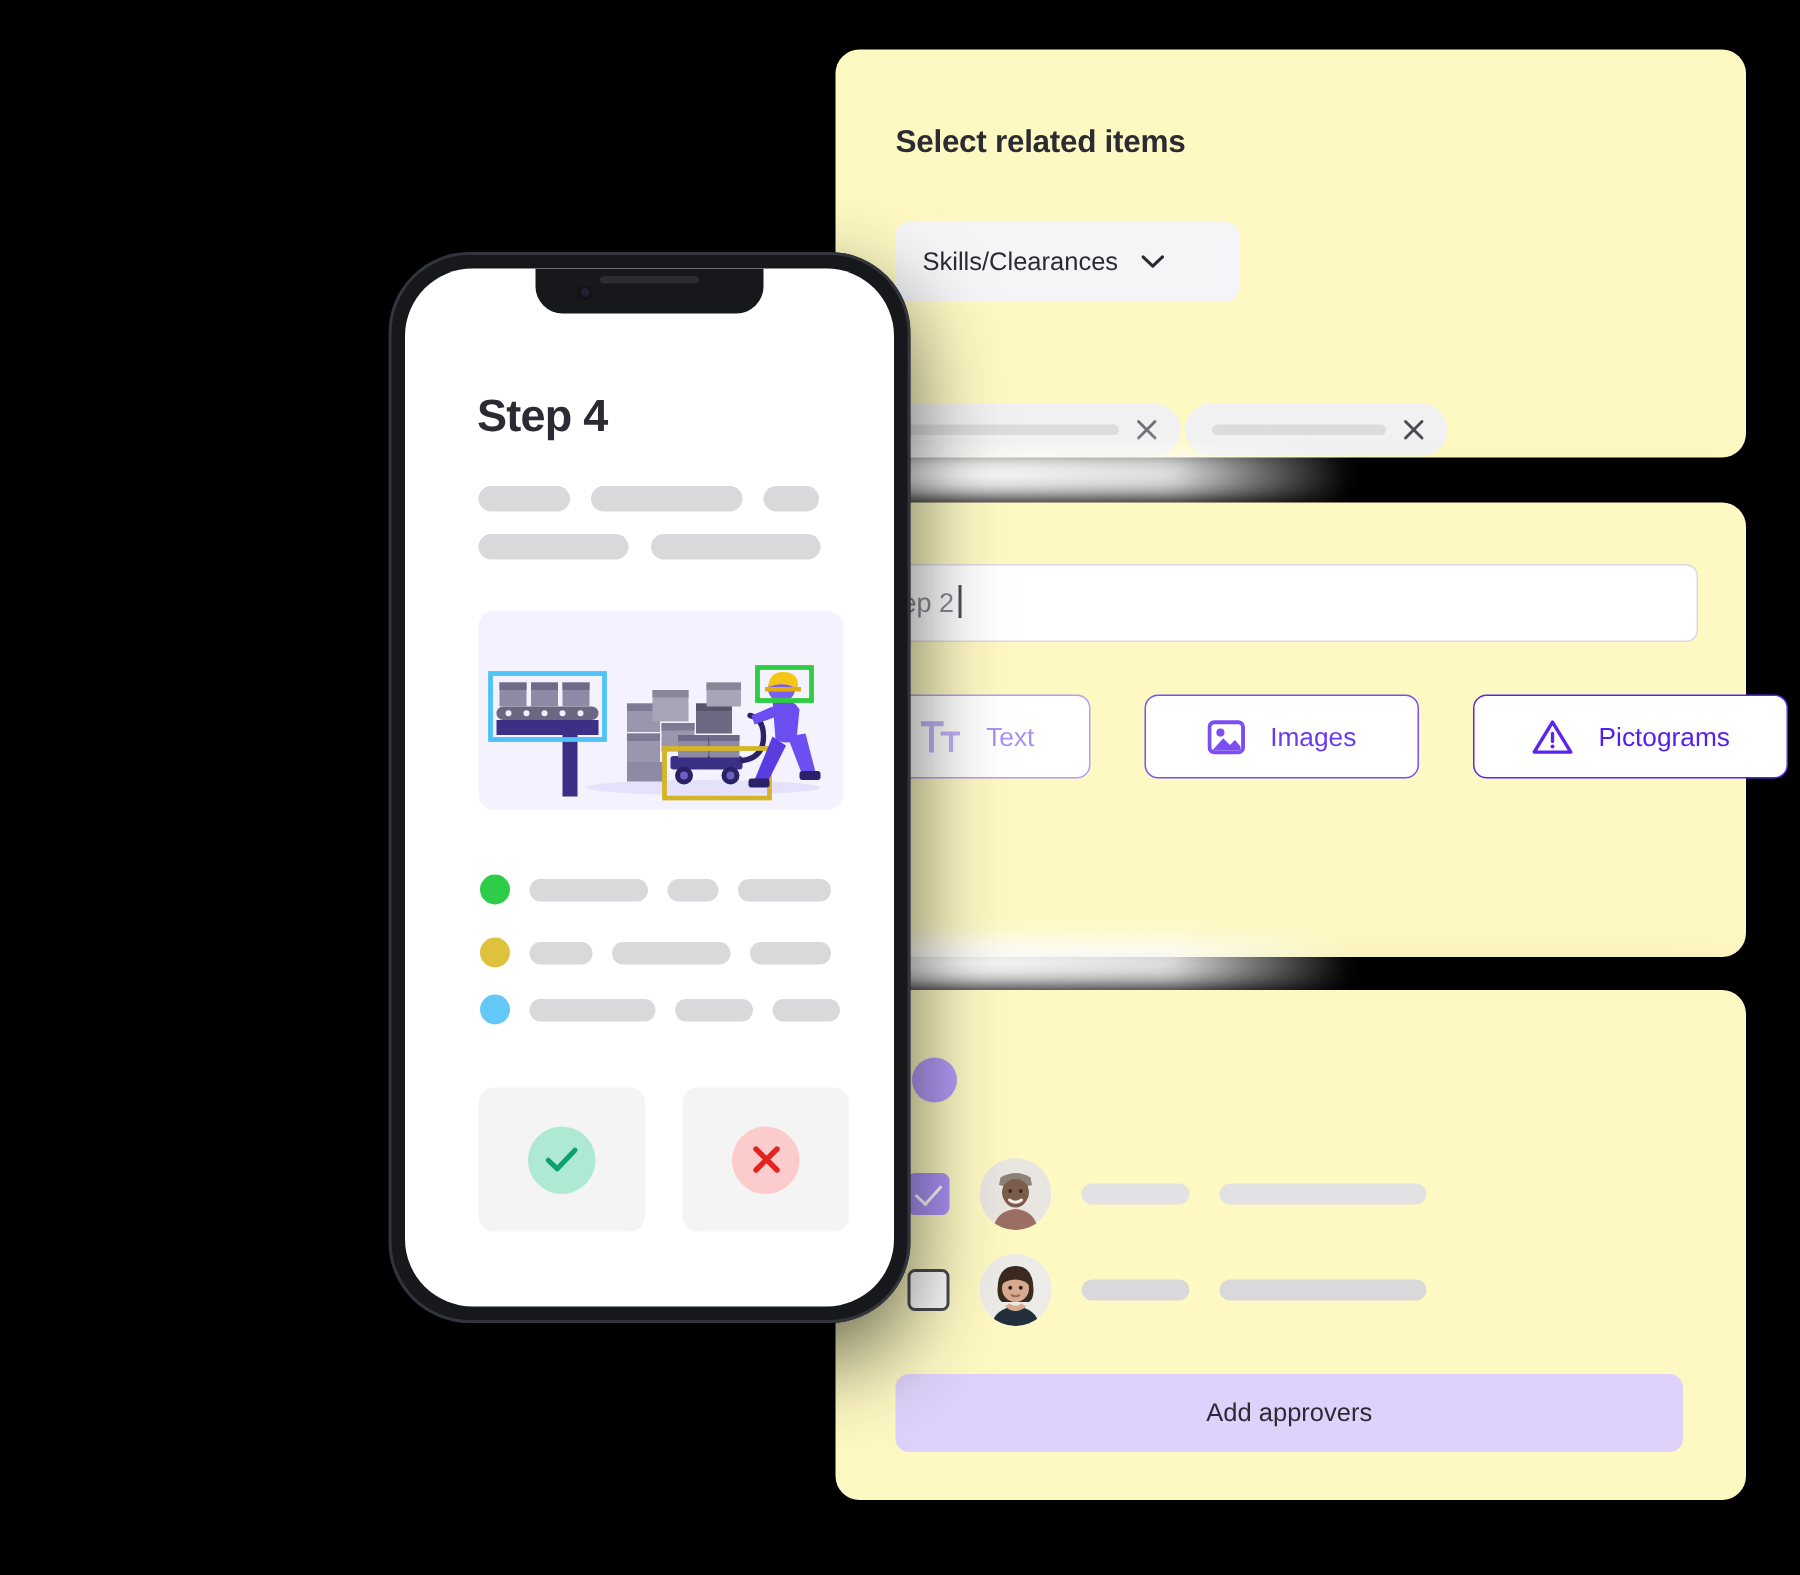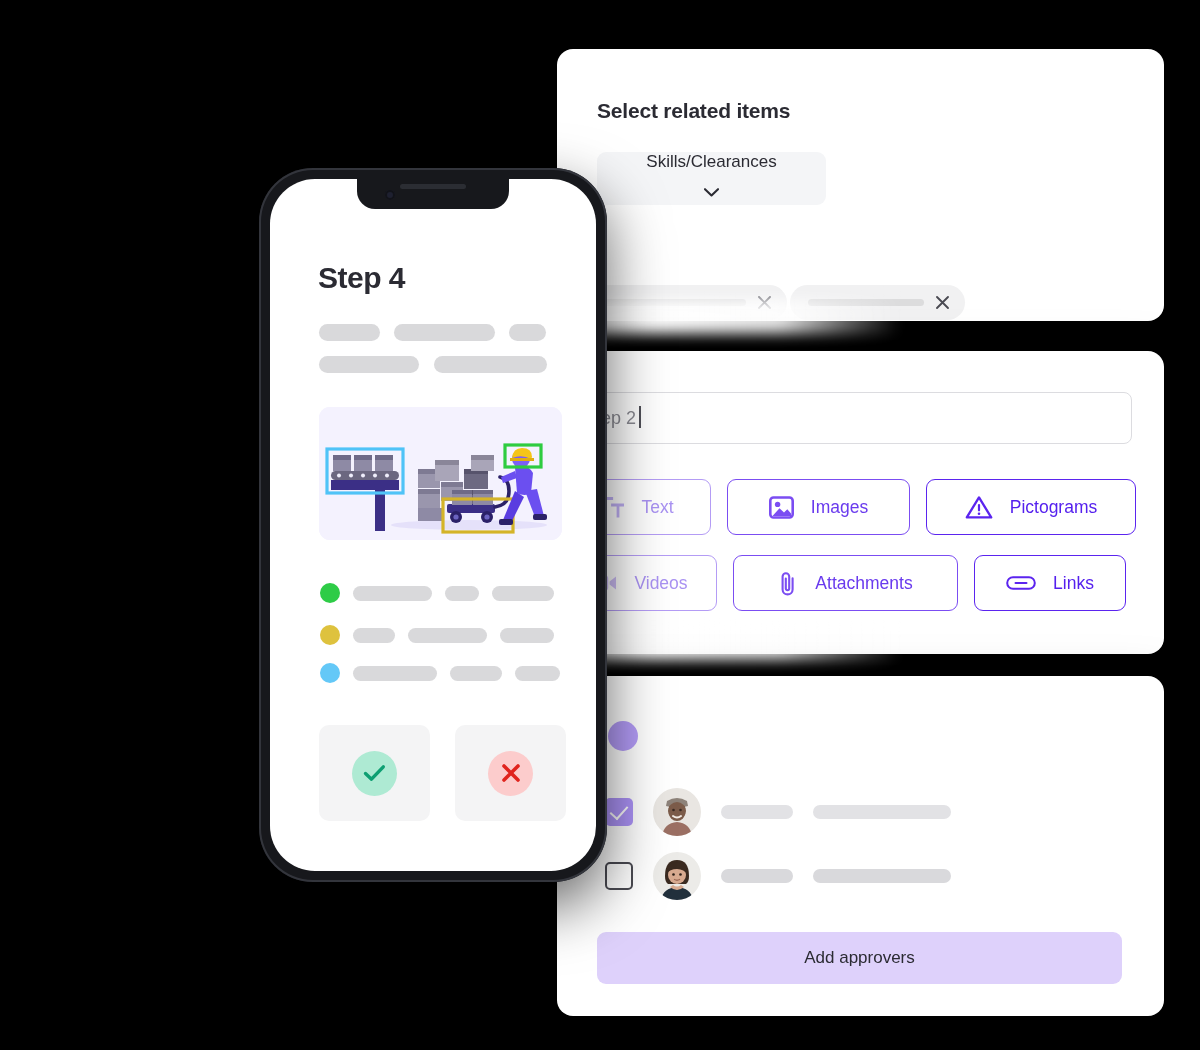--- a/index.html
+++ b/index.html
@@ -15,24 +15,23 @@
   #stage {
     position: relative;
     width: 1200px;
     height: 1050px;
     background: #000000;
   }
 
   
   .card {
     position: absolute;
-    background: #ffffff;
+    background: #fef9c3;
     border-radius: 16px;
     box-shadow: 0 18px 50px rgba(0,0,0,0.55), 0 4px 14px rgba(0,0,0,0.4);
-    margin-top: 16px;
   }
 
   #card-related   { left: 557px; top: 33px;  width: 607px; height: 272px; }
   #card-content   { left: 557px; top: 335px; width: 607px; height: 303px; }
   #card-approval  { left: 557px; top: 660px; width: 607px; height: 340px; }
 
   
   .fade-strip {
     position: absolute;
     left: 470px;
@@ -69,21 +68,21 @@
     align-items: center;
     padding: 0 18px;
     gap: 16px;
     cursor: pointer;
   }
   .dropdown .dd-label {
     font-size: 17px;
     color: #2b2b33;
     white-space: nowrap;
   }
-  #dd-skills      { left: 40px;  top: 103px; width: 229px; flex-direction: column; }
+  #dd-skills      { left: 40px;  top: 115px; width: 229px; }
   #dd-workstations{ left: 291px; top: 115px; width: 191px; }
 
   .chev { width: 15px; height: 9px; flex: none; }
 
   .chip {
     position: absolute;
     height: 35px;
     border-radius: 18px;
     background: #f1f1f2;
     display: flex;
@@ -122,22 +121,22 @@
     content: "";
     position: absolute;
     right: -5px; top: -2px;
     width: 2px; height: 22px;
     background: #4f4f57;
   }
 
   .type-row {
     position: absolute;
     display: flex;
-    gap: 16px;
-    left: 4px;
+    gap: 36px;
+    left: 20px;
   }
   #type-row-1 { top: 128px; }
   #type-row-2 { top: 204px; }
 
   .type-btn {
     height: 56px;
     border-radius: 9px;
     border: 1.6px solid #6d3df0;
     display: flex;
     align-items: center;
@@ -415,45 +414,20 @@
       <div class="type-btn strong" id="tb-pictograms">
         <svg width="28" height="25" viewBox="0 0 28 25">
           <path d="M14 2.4 L26.2 22.4 H1.8 Z" fill="none" stroke="#5b24ef" stroke-width="2.3" stroke-linejoin="round"></path>
           <path d="M14 10 V15.3" stroke="#5b24ef" stroke-width="2.2" stroke-linecap="round"></path>
           <circle cx="14" cy="18.7" r="1.3" fill="#5b24ef"></circle>
         </svg>
         <span class="tb-label">Pictograms</span>
       </div>
     </div>
 
-    <div class="type-row" id="type-row-2">
-
-      <div class="type-btn muted" id="tb-videos">
-        <svg width="27" height="20" viewBox="0 0 27 20">
-          <rect x="0.8" y="2.6" width="17.4" height="14.8" rx="3" fill="#a98cf3"></rect>
-          <path d="M19.6 8.4 L26 3.6 V16.4 L19.6 11.6 Z" fill="#a98cf3"></path>
-        </svg>
-        <span class="tb-label">Videos</span>
-      </div>
-
-      <div class="type-btn mid" id="tb-attachments">
-        <svg width="20" height="27" viewBox="0 0 20 27">
-          <path d="M14.6 8.2 V19.4 a5 5 0 0 1 -10 0 V6.6 a3.3 3.3 0 0 1 6.6 0 V18.6 a1.7 1.7 0 0 1 -3.4 0 V8.6" fill="none" stroke="#7b4df2" stroke-width="2.1" stroke-linecap="round" stroke-linejoin="round"></path>
-        </svg>
-        <span class="tb-label">Attachments</span>
-      </div>
-
-      <div class="type-btn strong" id="tb-links">
-        <svg width="30" height="18" viewBox="0 0 30 18">
-          <rect x="1.2" y="3.2" width="27.6" height="11.6" rx="5.8" fill="none" stroke="#5b24ef" stroke-width="2"></rect>
-          <path d="M9.5 9 H20.5" stroke="#5b24ef" stroke-width="2" stroke-linecap="round"></path>
-        </svg>
-        <span class="tb-label">Links</span>
-      </div>
-    </div>
   </div>
 
   <div class="fade-strip" id="fade-b"></div>
 
   <div class="card" id="card-approval">
 
     <div id="toggle-approve"></div>
 
     <div class="approver-row" id="approver-row-1">
       <span class="cb checked"></span>

